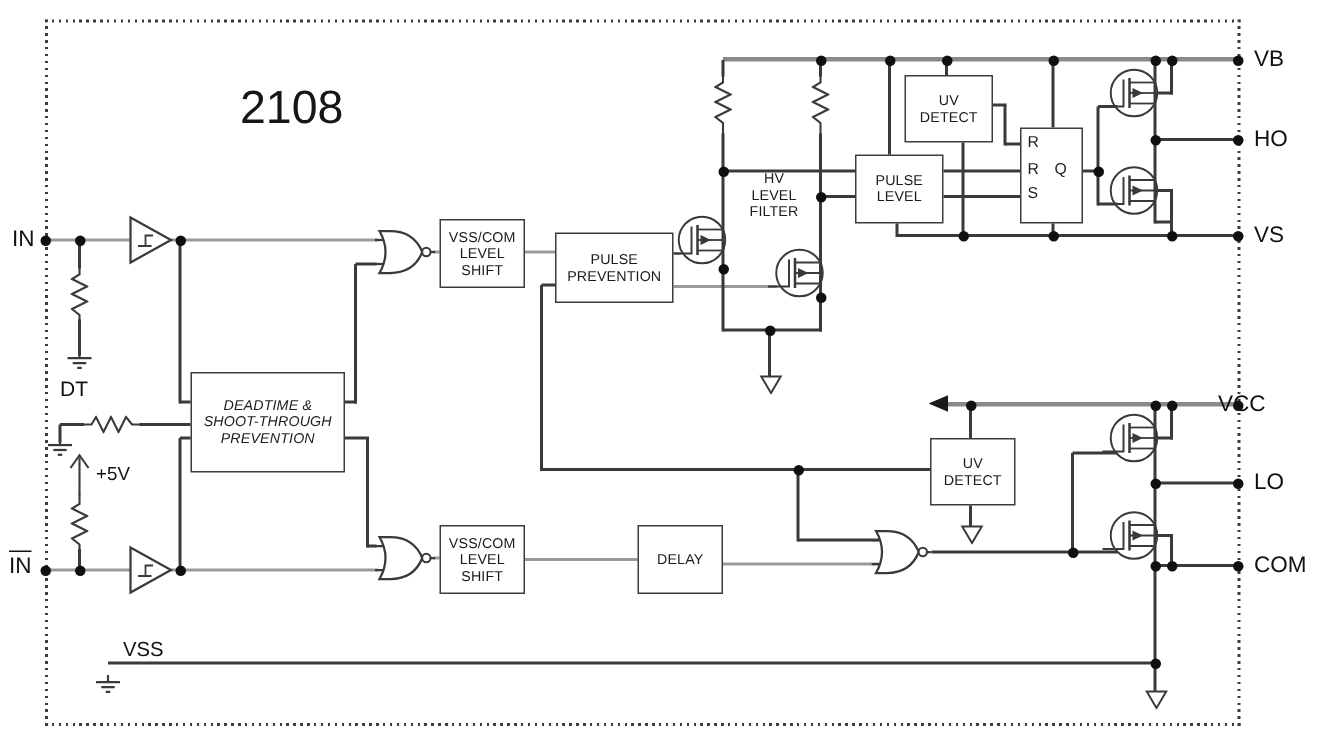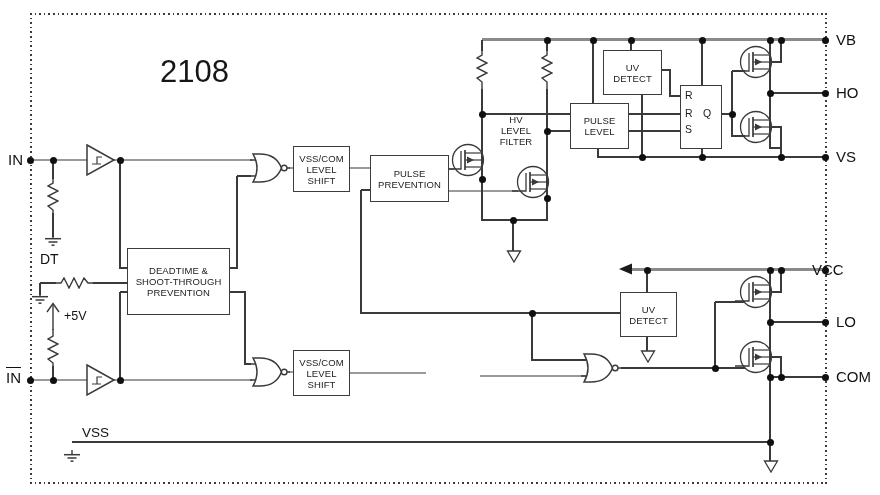--- a/index.html
+++ b/index.html
@@ -289,21 +289,21 @@
         </svg></div>
       <div class="glyph" style="left:46px;top:302px;"><svg width="14" height="28" viewBox="0 0 14 28">
           <line x1="7" y1="3" x2="7" y2="28" stroke="#3a3a3a" stroke-width="1.4"></line>
           <polyline points="1,10 7,1.5 13,10" fill="none" stroke="#3a3a3a" stroke-width="1.4"></polyline>
         </svg></div>
       <div class="glyph" style="left:619px;top:263px;"><svg width="14" height="12" viewBox="0 0 14 12">
           <polygon points="0,6 13,0.5 13,11.5" fill="#1a1a1a"></polygon>
         </svg></div>
     </div>
 
-  <div class="blk" style="left:127px;top:248px;width:101px;height:65px;">
+  <div class="blk" style="left:127px;top:248px;width:101px;height:65px;font-style:italic;">
     <span>DEADTIME &amp;</span>
     <span>SHOOT-THROUGH</span>
     <span>PREVENTION</span>
   </div>
 
   <div class="blk" style="left:293px;top:146px;width:55px;height:44px;">
     <span>VSS/COM</span>
     <span>LEVEL</span>
     <span>SHIFT</span>
   </div>
@@ -333,20 +333,23 @@
   <div class="blk" style="left:603px;top:50px;width:57px;height:43px;">
     <span>UV</span>
     <span>DETECT</span>
   </div>
 
   <div class="blk" style="left:620px;top:292px;width:55px;height:43px;">
     <span>UV</span>
     <span>DETECT</span>
   </div>
 
+  <div class="blk" style="left:425px;top:350px;width:55px;height:44px;">
+    <span>DELAY</span>
+  </div>
 
   <div class="blk" style="left:680px;top:85px;width:40px;height:62px;"></div>
   <span class="latchlbl" style="left:685px;top:89px;">R</span>
   <span class="latchlbl" style="left:685px;top:107px;">R</span>
   <span class="latchlbl" style="left:685px;top:123px;">S</span>
   <span class="latchlbl" style="left:703px;top:107px;">Q</span>
 
   <div class="netlabel term" style="left:8px;top:151px;">IN</div>
   <div class="netlabel term" style="left:6px;top:369px;"><span class="ov">IN</span></div>
   <div class="netlabel term" style="left:836px;top:31px;">VB</div>

